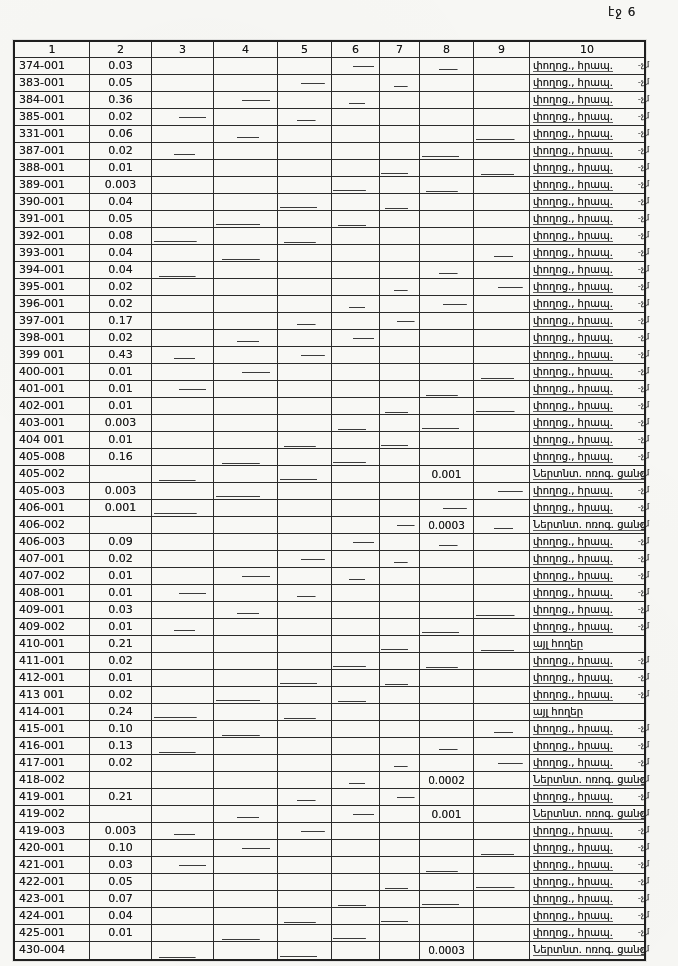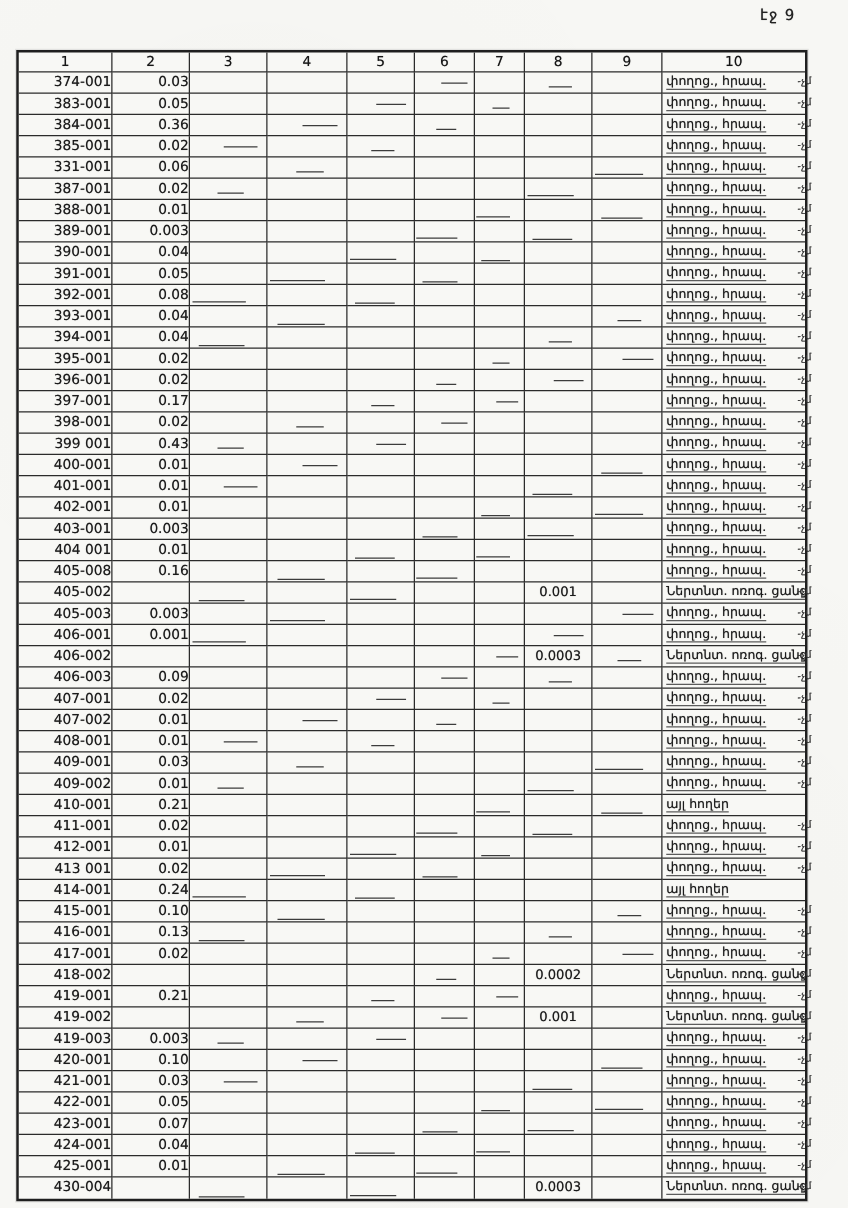--- a/index.html
+++ b/index.html
@@ -36,22 +36,22 @@
     border-right:1px solid #2b2b2b;
     border-bottom:1px solid #2b2b2b;
     font-size:11px;
     line-height:16px;
     white-space:nowrap;
     overflow:hidden;
     text-shadow:0 0 0.6px rgba(0,0,0,0.6);
   }
   .row .cell:last-of-type{border-right:none;}
   .row:last-child .cell{border-bottom:none;}
-  .c0{width:75px;padding-left:16px;text-align:right;}
-  .c1{width:62px;text-align:right;}
+  .c0{width:75px;padding-left:4px;text-align:left;}
+  .c1{width:62px;text-align:center;}
   .c2{width:62px;}
   .c3{width:64px;}
   .c4{width:54px;}
   .c5{width:48px;}
   .c6{width:40px;}
   .c7{width:54px;text-align:center;font-size:10.5px;}
   .c8{width:56px;}
   .c9{width:114px;padding-left:3px;text-align:left;font-size:10px;}
   .header .cell{text-align:center;font-size:11px;padding-left:0;color:#161616;}
   .c9 .ut{border-bottom:1px solid rgba(40,40,40,0.75);padding-bottom:0px;}
@@ -70,21 +70,21 @@
   .n0{background-size:70% 1px;background-position:10% 88%;}
   .n1{background-size:45% 1px;background-position:80% 55%;}
   .n2{background-size:60% 1px;background-position:30% 95%;}
   .n3{background-size:35% 1px;background-position:55% 75%;}
 </style>
 </head>
 <body>
 
 <div id="page">
 
-  <div class="page-label">էջ 9</div>
+  <div class="page-label">էջ 6</div>
 
   <div class="table-wrap">
     <div class="row header">
       <div class="cell c0">1</div>
       <div class="cell c1">2</div>
       <div class="cell c2">3</div>
       <div class="cell c3">4</div>
       <div class="cell c4">5</div>
       <div class="cell c5">6</div>
       <div class="cell c6">7</div>

